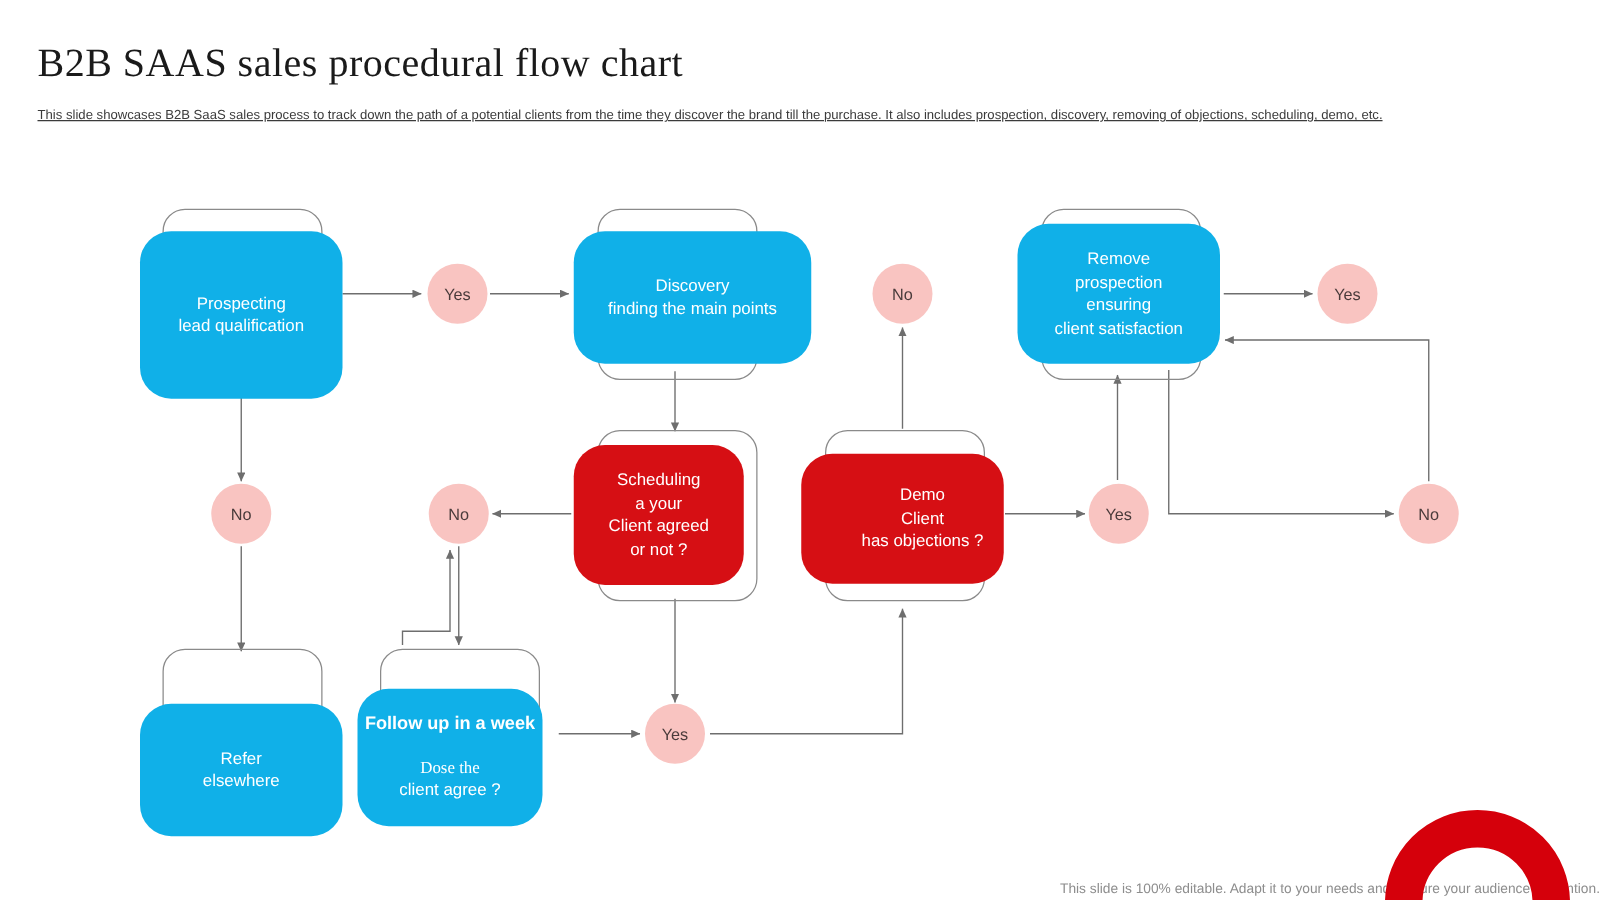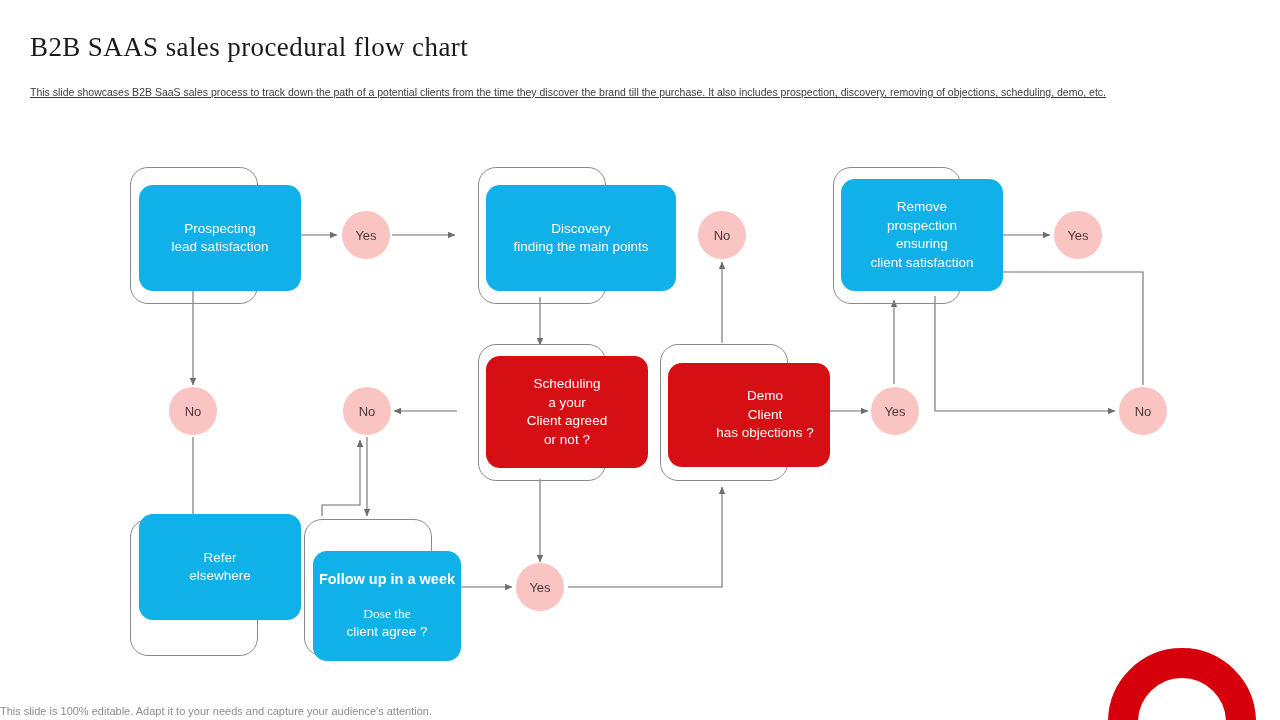--- a/index.html
+++ b/index.html
@@ -16,21 +16,21 @@
     font-family: "Liberation Sans", sans-serif;
     -webkit-font-smoothing: antialiased;
   }
 
   
   #page-title {
     position: absolute;
     left: 30px;
     top: 32px;
     font-family: "Liberation Serif", serif;
-    font-size: 27px;
+    font-size: 32px;
     font-weight: 400;
     color: #1a1a1a;
     letter-spacing: 0.4px;
     white-space: nowrap;
   }
   #page-subtitle {
     position: absolute;
     left: 30px;
     top: 85px;
     width: 1180px;
@@ -62,31 +62,30 @@
   }
   .node-frame {
     position: absolute;
     border: 1px solid #8a8a8a;
     border-radius: 18px;
     background: transparent;
     box-sizing: border-box;
   }
   .node-body {
     position: absolute;
-    border-radius: 14px;
+    border-radius: 25px;
     box-sizing: border-box;
     display: flex;
     flex-direction: column;
     align-items: center;
     justify-content: center;
     text-align: center;
     color: #ffffff;
     font-size: 13.5px;
     line-height: 18.5px;
-    margin-left: 27px;
   }
   .node-body.blue { background: #10b0e8; }
   .node-body.red  { background: #d60f14; }
   .node-line { display: block; white-space: nowrap; }
   .node-line.bold { font-weight: bold; font-size: 14.5px; }
   .node-line.gap  { margin-top: 16px; font-family: Liberation Serif, serif; }
 
   
   .decision {
     position: absolute;
@@ -101,21 +100,21 @@
     font-size: 13px;
     font-family: Liberation Sans, sans-serif;
   }
 
   
   #footer-note {
     position: absolute;
     left: 0;
     top: 705px;
     width: 1280px;
-    text-align: left;
+    text-align: right;
     font-size: 11px;
     color: #8d8d8d;
   }
   #brand-ring {
     position: absolute;
     left: 1108px;
     top: 648px;
     width: 148px;
     height: 148px;
     border-radius: 50%;
@@ -172,23 +171,23 @@
       <line x1="979" y1="235" x2="1050" y2="235" marker-end="url(#arrow)"></line>
 
       <path d="M935,296 L935,411 L1115,411" marker-end="url(#arrow)"></path>
 
       <path d="M1143,385 L1143,272 L980,272" marker-end="url(#arrow)"></path>
     </g>
   </svg>
 
   <div class="node">
     <div class="node-frame" style="left:130px; top:167px; width:128px; height:137px;"></div>
-    <div class="node-body blue" style="left:112px; top:185px; width:162px; height:106px;">
+    <div class="node-body blue" style="left:112px; top:185px; width:162px; height:134px;">
       <span class="node-line">Prospecting</span>
-      <span class="node-line">lead satisfaction</span>
+      <span class="node-line">lead qualification</span>
     </div>
   </div>
 
   <div class="node">
     <div class="node-frame" style="left:478px; top:167px; width:128px; height:137px;"></div>
     <div class="node-body blue" style="left:459px; top:185px; width:190px; height:106px;">
       <span class="node-line">Discovery</span>
       <span class="node-line">finding the main points</span>
     </div>
   </div>
@@ -198,40 +197,40 @@
     <div class="node-body blue" style="left:814px; top:179px; width:162px; height:112px;">
       <span class="node-line">Remove</span>
       <span class="node-line">prospection</span>
       <span class="node-line">ensuring</span>
       <span class="node-line">client satisfaction</span>
     </div>
   </div>
 
   <div class="node">
     <div class="node-frame" style="left:478px; top:344px; width:128px; height:137px;"></div>
-    <div class="node-body red" style="left:459px; top:356px; width:162px; height:112px;">
+    <div class="node-body red" style="left:459px; top:356px; width:136px; height:112px;">
       <span class="node-line">Scheduling</span>
       <span class="node-line">a your</span>
       <span class="node-line">Client agreed</span>
       <span class="node-line">or not ?</span>
     </div>
   </div>
 
   <div class="node">
     <div class="node-frame" style="left:660px; top:344px; width:128px; height:137px;"></div>
     <div class="node-body red" style="left:641px; top:363px; width:162px; height:104px;padding-left:32px;">
       <span class="node-line">Demo</span>
       <span class="node-line">Client</span>
       <span class="node-line">has objections ?</span>
     </div>
   </div>
 
   <div class="node">
     <div class="node-frame" style="left:130px; top:519px; width:128px; height:137px;"></div>
-    <div class="node-body blue" style="left:112px; top:514px; width:162px; height:106px;">
+    <div class="node-body blue" style="left:112px; top:563px; width:162px; height:106px;">
       <span class="node-line">Refer</span>
       <span class="node-line">elsewhere</span>
     </div>
   </div>
 
   <div class="node">
     <div class="node-frame" style="left:304px; top:519px; width:128px; height:137px;"></div>
     <div class="node-body blue" style="left:286px; top:551px; width:148px; height:110px;">
       <span class="node-line bold">Follow up in a week</span>
       <span class="node-line gap">Dose the</span>

